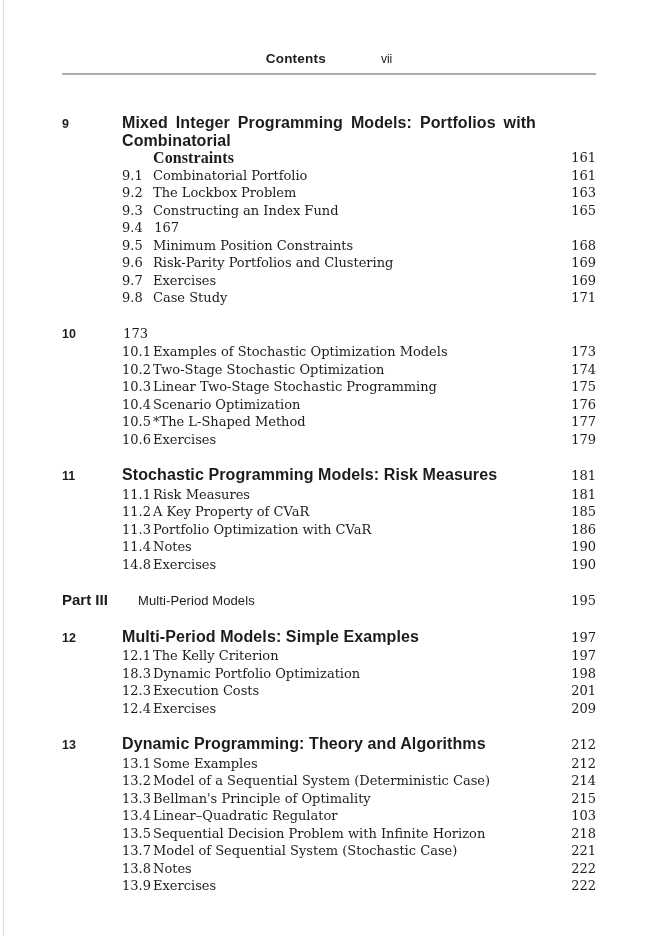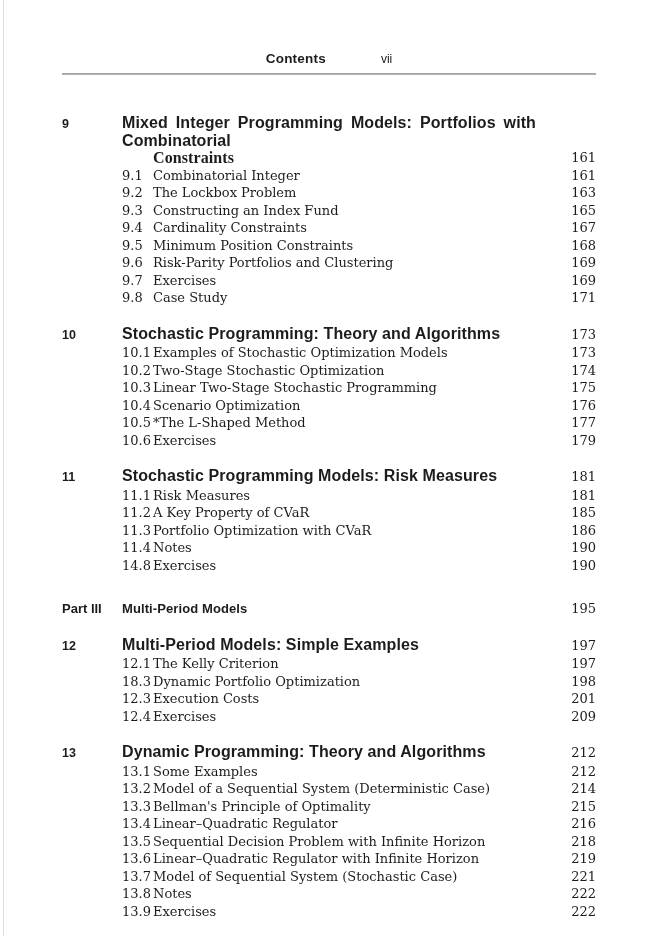--- a/index.html
+++ b/index.html
@@ -84,28 +84,28 @@
   }
   .chapter-title {
     font-family: "Liberation Sans", sans-serif;
     font-weight: 700;
     font-size: 16px;
     letter-spacing: 0.1px;
   }
   .part-label {
     font-family: "Liberation Sans", sans-serif;
     font-weight: 700;
-    font-size: 13px;
-    margin-top: 8px;
+    font-size: 15px;
   }
   .part-title {
     font-family: "Liberation Sans", sans-serif;
-    font-weight: 700;
+    font-weight: 400;
     font-size: 13px;
     letter-spacing: 0.1px;
+    margin-left: 16px;
   }
   
   .multi-title-wrap { flex: 1 1 auto; padding-right: 34px; }
   .justify-line {
     text-align: justify;
     text-align-last: justify;
   }
   .cont-line { padding-left: 31px; font-family: Liberation Serif, serif; }
   .page-bottom { align-self: flex-end; }
   .section-row .col-secnum,
@@ -131,39 +131,38 @@
           <span class="col-num">9</span>
           <div class="multi-title-wrap chapter-title">
             <div class="justify-line">Mixed Integer Programming Models: Portfolios with Combinatorial</div>
             <div class="cont-line">Constraints</div>
           </div>
           <span class="col-page page-bottom">161</span>
         </div>
         <div class="row section-row">
           <span class="col-num"></span>
           <span class="col-secnum">9.1</span>
-          <span class="col-title">Combinatorial Integer</span>
+          <span class="col-title">Combinatorial Portfolio</span>
           <span class="col-page">161</span>
         </div>
         <div class="row section-row">
           <span class="col-num"></span>
           <span class="col-secnum">9.2</span>
           <span class="col-title">The Lockbox Problem</span>
           <span class="col-page">163</span>
         </div>
         <div class="row section-row">
           <span class="col-num"></span>
           <span class="col-secnum">9.3</span>
           <span class="col-title">Constructing an Index Fund</span>
           <span class="col-page">165</span>
         </div>
         <div class="row section-row">
           <span class="col-num"></span>
           <span class="col-secnum">9.4</span>
-          <span class="col-title">Cardinality Constraints</span>
           <span class="col-page">167</span>
         </div>
         <div class="row section-row">
           <span class="col-num"></span>
           <span class="col-secnum">9.5</span>
           <span class="col-title">Minimum Position Constraints</span>
           <span class="col-page">168</span>
         </div>
         <div class="row section-row">
           <span class="col-num"></span>
@@ -180,21 +179,20 @@
         <div class="row section-row">
           <span class="col-num"></span>
           <span class="col-secnum">9.8</span>
           <span class="col-title">Case Study</span>
           <span class="col-page">171</span>
         </div>
       </div>
       <div class="block">
         <div class="row">
           <span class="col-num">10</span>
-          <span class="col-title chapter-title">Stochastic Programming: Theory and Algorithms</span>
           <span class="col-page">173</span>
         </div>
         <div class="row section-row">
           <span class="col-num"></span>
           <span class="col-secnum">10.1</span>
           <span class="col-title">Examples of Stochastic Optimization Models</span>
           <span class="col-page">173</span>
         </div>
         <div class="row section-row">
           <span class="col-num"></span>
@@ -323,33 +321,27 @@
         <div class="row section-row">
           <span class="col-num"></span>
           <span class="col-secnum">13.3</span>
           <span class="col-title">Bellman's Principle of Optimality</span>
           <span class="col-page">215</span>
         </div>
         <div class="row section-row">
           <span class="col-num"></span>
           <span class="col-secnum">13.4</span>
           <span class="col-title">Linear–Quadratic Regulator</span>
-          <span class="col-page">216</span>
+          <span class="col-page">103</span>
         </div>
         <div class="row section-row">
           <span class="col-num"></span>
           <span class="col-secnum">13.5</span>
           <span class="col-title">Sequential Decision Problem with Infinite Horizon</span>
           <span class="col-page">218</span>
-        </div>
-        <div class="row section-row">
-          <span class="col-num"></span>
-          <span class="col-secnum">13.6</span>
-          <span class="col-title">Linear–Quadratic Regulator with Infinite Horizon</span>
-          <span class="col-page">219</span>
         </div>
         <div class="row section-row">
           <span class="col-num"></span>
           <span class="col-secnum">13.7</span>
           <span class="col-title">Model of Sequential System (Stochastic Case)</span>
           <span class="col-page">221</span>
         </div>
         <div class="row section-row">
           <span class="col-num"></span>
           <span class="col-secnum">13.8</span>

